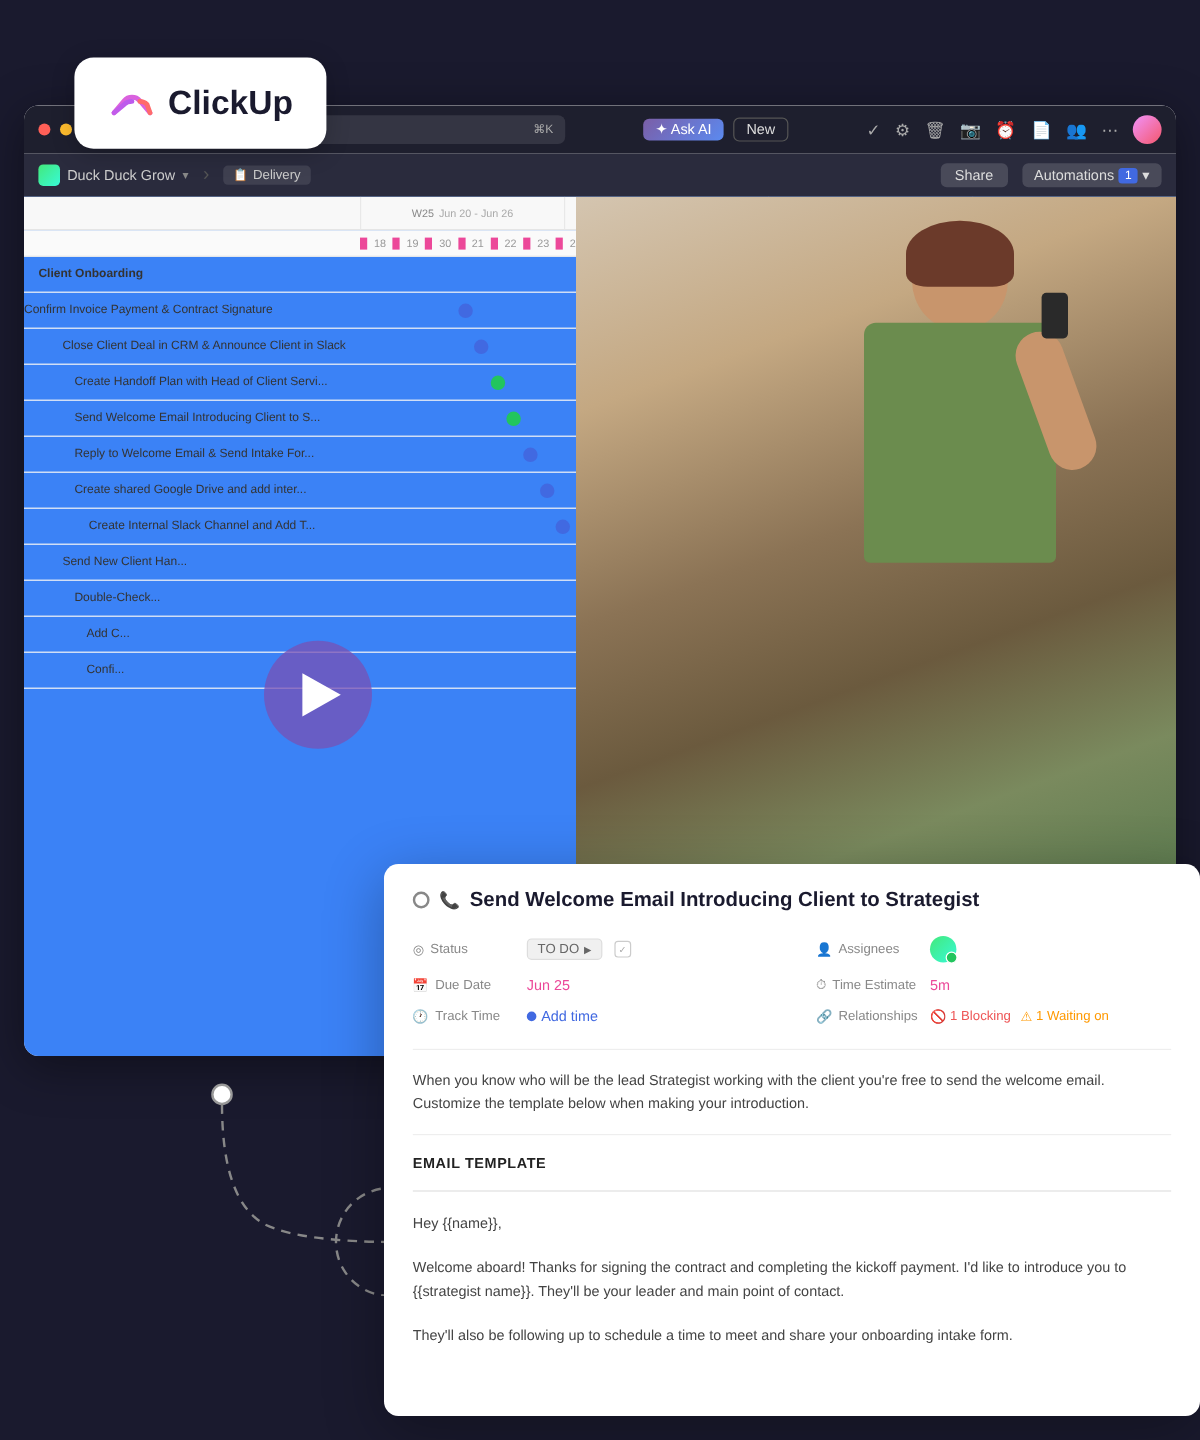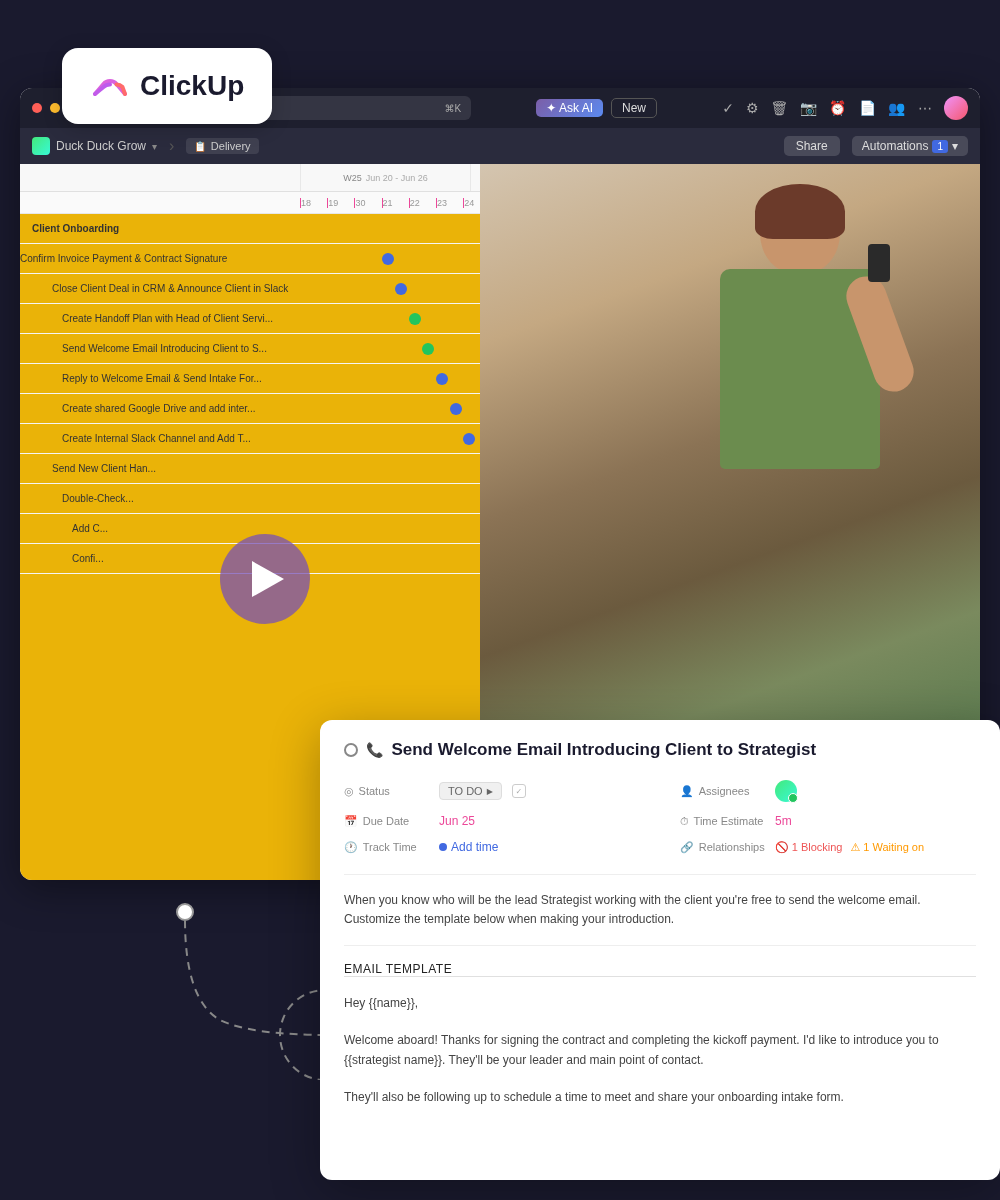--- a/index.html
+++ b/index.html
@@ -171,21 +171,21 @@
       padding: 3px 10px;
       font-size: 12px;
       cursor: pointer;
       display: flex;
       align-items: center;
       gap: 4px;
     }
 
     
     .gantt-area {
-      background: #eab308;
+      background: #3b82f6;
       flex: 1;
       overflow: hidden;
       position: relative;
     }
 
     
     .week-header {
       display: flex;
       background: #f8f8f8;
       border-bottom: 1px solid #e0e0e0;
@@ -206,24 +206,24 @@
     
     .day-header {
       display: flex;
       background: #fafafa;
       border-bottom: 1px solid #e8e8e8;
       height: 22px;
       align-items: center;
     }
     .day-cell {
       flex: 1;
-      text-align: left;
+      text-align: center;
       font-size: 9px;
       color: #999;
-      border-left: 1px solid #ec4899;
+      border-left: 6px solid #ec4899;
     }
     .gantt-row {
       height: 30px;
       display: flex;
       align-items: center;
       border-bottom: 1px solid #f5f5f5;
       position: relative;
     }
 
     
@@ -381,23 +381,23 @@
 
     
     .task-body {
       font-size: 12px;
       color: #444;
       line-height: 1.6;
       margin-bottom: 16px;
     }
     .email-template-header {
       font-size: 12px;
-      font-weight: 400;
+      font-weight: 700;
       color: #222;
-      margin-bottom: 0;
+      margin-bottom: 16px;
       letter-spacing: 0.5px;
     }
     .email-body-text {
       font-size: 12px;
       color: #444;
       line-height: 1.7;
     }
   </style>
 </head>
 <body>
@@ -585,21 +585,21 @@
       </div>
 
       <div class="gantt-row">
         <div style="width:280px;padding-left:42px;font-size:10px;color:#333;white-space:nowrap;overflow:hidden;">Create shared Google Drive and add inter...</div>
         <div style="flex:1;position:relative;height:30px;">
           <div style="position:absolute;left:22%;top:50%;transform:translateY(-50%);width:12px;height:12px;background:#4169e1;border-radius:50%;"></div>
         </div>
       </div>
 
       <div class="gantt-row">
-        <div style="width:280px;padding-left:42px;font-size:10px;color:#333;white-space:nowrap;overflow:hidden;">Create Internal Slack Channel and Add T...</div>
+        <div style="width:280px;padding-left:54px;font-size:10px;color:#333;white-space:nowrap;overflow:hidden;">Create Internal Slack Channel and Add T...</div>
         <div style="flex:1;position:relative;height:30px;">
           <div style="position:absolute;left:24%;top:50%;transform:translateY(-50%);width:12px;height:12px;background:#4169e1;border-radius:50%;"></div>
         </div>
       </div>
 
       <div class="gantt-row">
         <div style="width:280px;padding-left:32px;font-size:10px;color:#333;white-space:nowrap;overflow:hidden;">Send New Client Han...</div>
         <div style="flex:1;position:relative;height:30px;">
           <div style="position:absolute;left:28%;top:50%;transform:translateY(-50%);width:12px;height:12px;background:#4169e1;border-radius:50%;"></div>
         </div>

